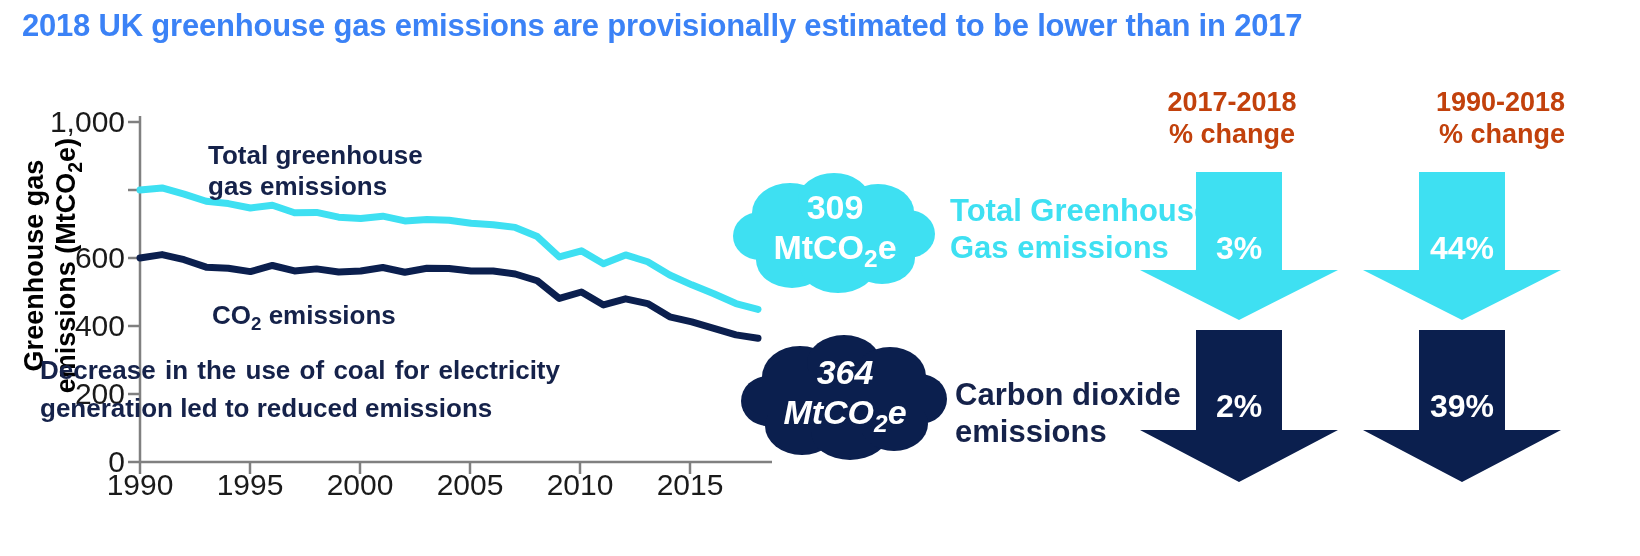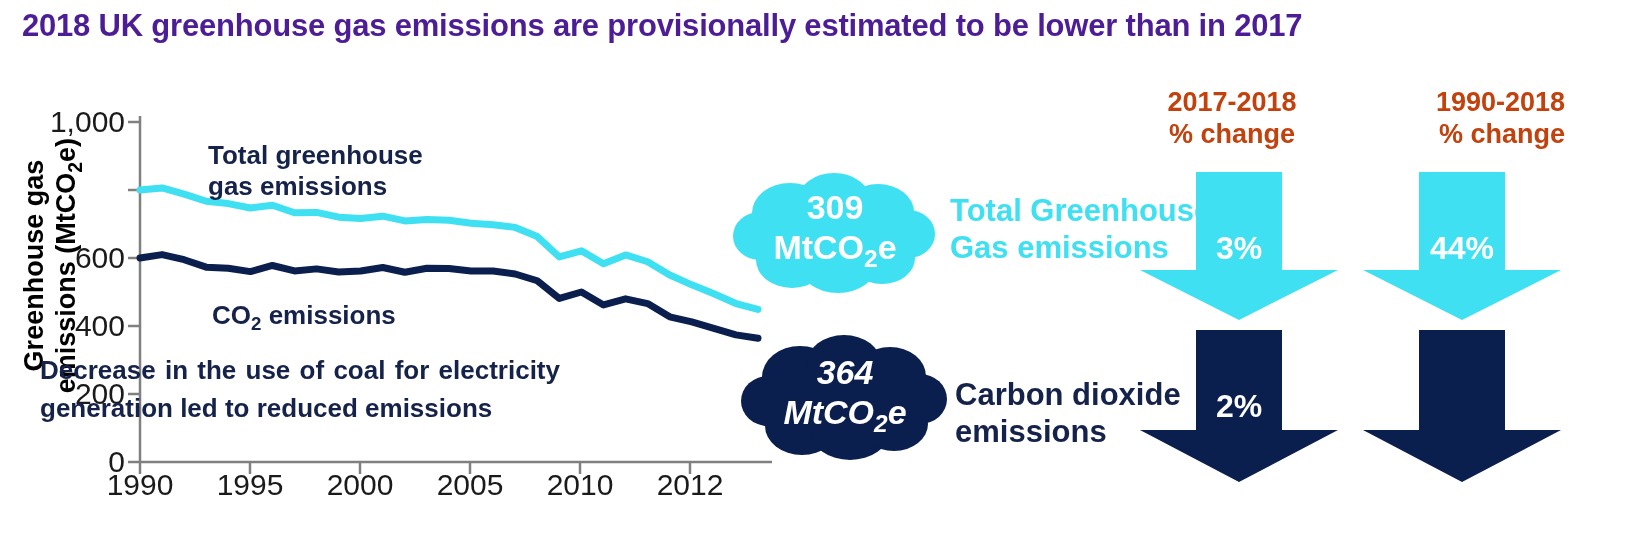--- a/index.html
+++ b/index.html
@@ -6,21 +6,21 @@
   body{
     width:1640px;height:556px;
     background:#ffffff;
     font-family:"Liberation Sans", sans-serif;
     overflow:hidden;
     position:relative;
   }
   #page-title{
     position:absolute;left:22px;top:8px;
     font-size:31px;font-weight:bold;
-    color:#4c1d95;
+    color:#3b82f6;
     letter-spacing:-0.2px;
     white-space:nowrap;
   }
 
   
   #chart-panel{
     position:absolute;left:0px;top:82px;width:800px;height:474px;
   }
   #y-axis-title{
     position:absolute;left:-92px;top:150px;
@@ -125,21 +125,21 @@
 
     <polyline id="series-0-path" fill="none" stroke="#3EE0F2" stroke-width="7" stroke-linejoin="round" stroke-linecap="round" points="140,108 162.07142857142856,105.95999999999998 184.14285714285714,112.07999999999998 206.21428571428572,119.21999999999997 228.28571428571428,121.60000000000002 250.35714285714286,126.02000000000001 272.42857142857144,123.30000000000001 294.5,130.78 316.57142857142856,130.44 338.64285714285717,135.20000000000002 360.7142857142857,136.56 382.7857142857143,134.18 404.85714285714283,138.94000000000003 426.92857142857144,137.58 449,138.26000000000002 471.07142857142856,141.32000000000002 493.1428571428571,142.68 515.2142857142857,145.4 537.2857142857143,154.57999999999998 559.3571428571429,174.98000000000002 581.4285714285714,168.86 603.5,181.78 625.5714285714286,172.94 647.6428571428571,179.74 669.7142857142857,192.99999999999997 691.7857142857143,202.85999999999999 713.8571428571429,211.7 735.9285714285714,221.56 758,227.34"></polyline>
     <polyline id="series-1-path" fill="none" stroke="#0B1F4E" stroke-width="7" stroke-linejoin="round" stroke-linecap="round" points="140,176 162.07142857142856,172.6 184.14285714285714,177.70000000000002 206.21428571428572,185.18 228.28571428571428,186.20000000000002 250.35714285714286,189.6 272.42857142857144,183.48000000000002 294.5,188.92 316.57142857142856,186.88000000000002 338.64285714285717,189.93999999999997 360.7142857142857,188.92 382.7857142857143,185.52 404.85714285714283,190.27999999999997 426.92857142857144,186.20000000000002 449,186.54000000000002 471.07142857142856,188.92 493.1428571428571,188.92 515.2142857142857,191.98 537.2857142857143,198.78 559.3571428571429,216.46 581.4285714285714,210 603.5,222.92 625.5714285714286,216.8 647.6428571428571,221.56 669.7142857142857,234.82 691.7857142857143,239.92000000000002 713.8571428571429,246.38 735.9285714285714,252.84 758,256.24"></polyline>
   </svg>
 
   <div class="x-tick-label" style="left:140px">1990</div>
   <div class="x-tick-label" style="left:250px">1995</div>
   <div class="x-tick-label" style="left:360px">2000</div>
   <div class="x-tick-label" style="left:470px">2005</div>
   <div class="x-tick-label" style="left:580px">2010</div>
-  <div class="x-tick-label" style="left:690px">2012</div>
+  <div class="x-tick-label" style="left:690px">2015</div>
 
   <div class="series-label" style="left:208px;top:58px;">
     <span>Total greenhouse</span><br>
     <span>gas emissions</span>
   </div>
 
   <div class="series-label" style="left:212px;top:218px;text-align:center;">CO<sub>2</sub> emissions</div>
 
   <div id="annotation-note">Decrease in the use of coal for electricity generation led to reduced emissions</div>
 </div>
@@ -219,13 +219,14 @@
   <svg width="198" height="152" viewBox="0 0 198 152">
     <polygon points="56,0 142,0 142,100 198,100 99,152 0,100 56,100" fill="#0B1F4E"></polygon>
   </svg>
   <div class="arrow-value" style="top:58px;">2%</div>
 </div>
 
 <div class="arrow-wrap" style="left:1363px;top:330px;width:198px;height:152px;">
   <svg width="198" height="152" viewBox="0 0 198 152">
     <polygon points="56,0 142,0 142,100 198,100 99,152 0,100 56,100" fill="#0B1F4E"></polygon>
   </svg>
+  <div class="arrow-value" style="top:58px;">39%</div>
 </div>
 
 </body></html>

